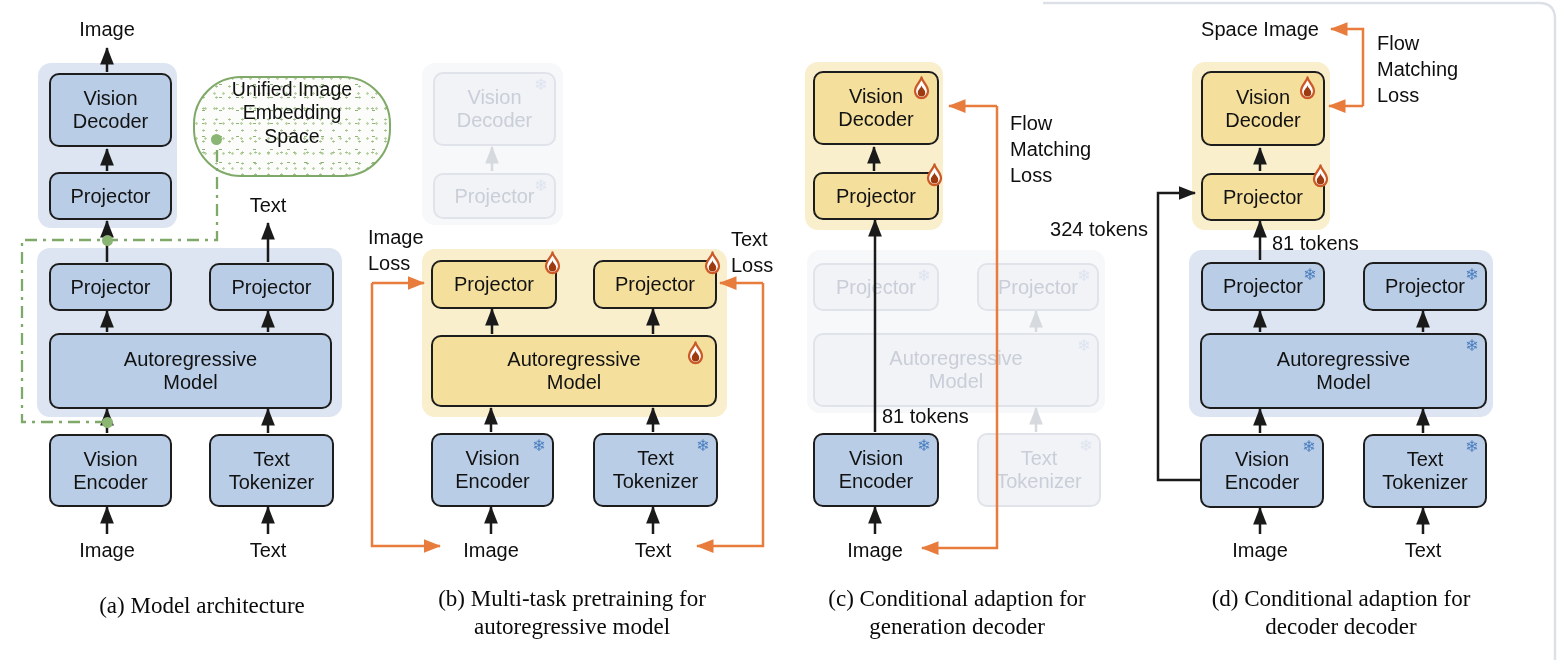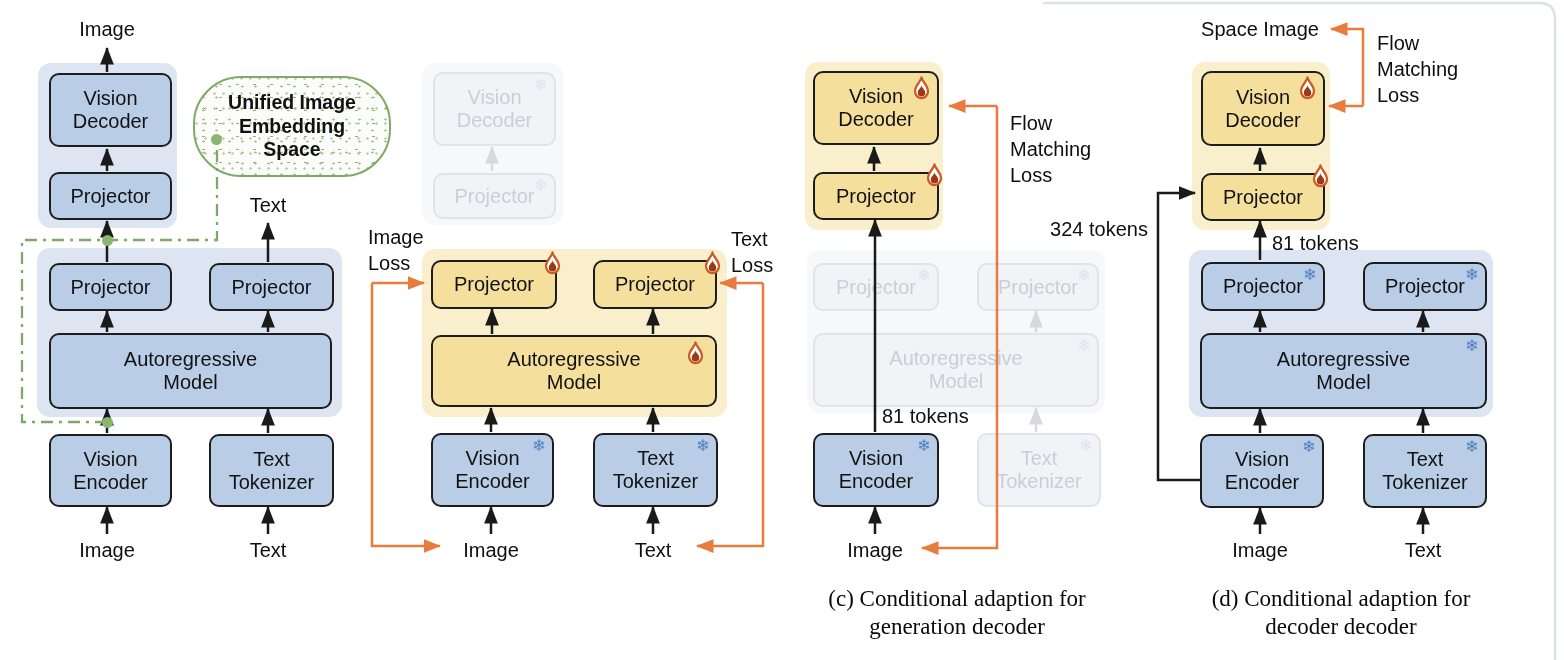--- a/index.html
+++ b/index.html
@@ -28,21 +28,21 @@
   .flame{top:-11px;right:-9px;width:23px;height:26px;}
   .flame.inset{top:4px;right:8px;}
   .cylinder{position:absolute;left:193px;top:76px;width:194px;height:97px;z-index:2;
             border:2.5px solid #7fa968;border-radius:48px;
             background-color:#fcfdfa;
             background-image:radial-gradient(#a3c18b 1.1px,transparent 1.3px),
                              radial-gradient(#b9d2a6 1px,transparent 1.2px),
                              radial-gradient(#8fb377 1px,transparent 1.2px);
             background-size:13px 11px,9px 15px,17px 13px;
             background-position:2px 3px,6px 8px,0 0;
-            display:flex;align-items:center;justify-content:center;font-weight:bold;}
+            display:flex;align-items:flex-start;justify-content:center;}
   .cylinder .lbl{font-size:19.5px;text-align:center;max-width:132px;line-height:1.2;color:#111;}
   #connectors{position:absolute;left:0;top:0;z-index:6;pointer-events:none;}
   .greendot{position:absolute;width:11px;height:11px;border-radius:50%;background:#8ab573;z-index:7;}
 </style>
 </head>
 <body>
 
 <div id="stage">
 
   <div class="container blue" style="left:38px;top:63px;width:139px;height:165px"></div>
@@ -75,20 +75,21 @@
   <div class="box" style="left:49px;top:434px;width:119px;height:69px">
     <span class="lbl lbl-narrow">Vision Encoder</span>
   </div>
   <div class="box" style="left:209px;top:434px;width:121px;height:69px">
     <span class="lbl" style="max-width:95px">Text Tokenizer</span>
   </div>
 
   <div class="label center" style="left:57px;top:537px;width:100px">Image</div>
   <div class="label center" style="left:218px;top:537px;width:100px">Text</div>
 
+  <div class="panel-caption" style="left:52px;top:592px;width:300px">(a) Model architecture</div>
 
   <div class="greendot" style="left:211px;top:134px"></div>
   <div class="greendot" style="left:102px;top:235px"></div>
   <div class="greendot" style="left:102px;top:417px"></div>
 
   <div class="container faded" style="left:422px;top:63px;width:141px;height:162px"></div>
   <div class="container yellow" style="left:422px;top:249px;width:305px;height:168px"></div>
 
   <div class="box faded" style="left:433px;top:72px;width:119px;height:70px">
     <span class="lbl lbl-narrow">Vision Decoder</span>
@@ -128,20 +129,21 @@
     <span class="badge snow">❄</span>
   </div>
   <div class="box" style="left:593px;top:433px;width:121px;height:70px">
     <span class="lbl" style="max-width:95px">Text Tokenizer</span>
     <span class="badge snow">❄</span>
   </div>
 
   <div class="label center" style="left:441px;top:537px;width:100px">Image</div>
   <div class="label center" style="left:603px;top:537px;width:100px">Text</div>
 
+  <div class="panel-caption" style="left:412px;top:585px;width:320px">(b) Multi-task pretraining for autoregressive model</div>
 
   <div class="container yellow" style="left:805px;top:62px;width:138px;height:168px"></div>
   <div class="container faded" style="left:807px;top:250px;width:298px;height:163px"></div>
 
   <div class="box yellow" style="left:813px;top:71px;width:122px;height:70px">
     <span class="lbl lbl-narrow">Vision Decoder</span>
     <span class="badge flame" style="top:3px;right:4px"><svg viewBox="0 0 24 28" width="23" height="26">
           <path d="M12 1.5 C 12.8 6.5 19 10 19 16.5 A 7 7.3 0 0 1 5 16.5 C 5 10 11.2 6.5 12 1.5 Z" fill="#fff" stroke="#cb5a28" stroke-width="2.4" stroke-linejoin="round"></path>
           <path d="M12 10 C 12.4 13 16 14.6 16 18 A 4 4 0 0 1 8 18 C 8 14.6 11.6 13 12 10 Z" fill="#9e3a10"></path>
         </svg></span>

